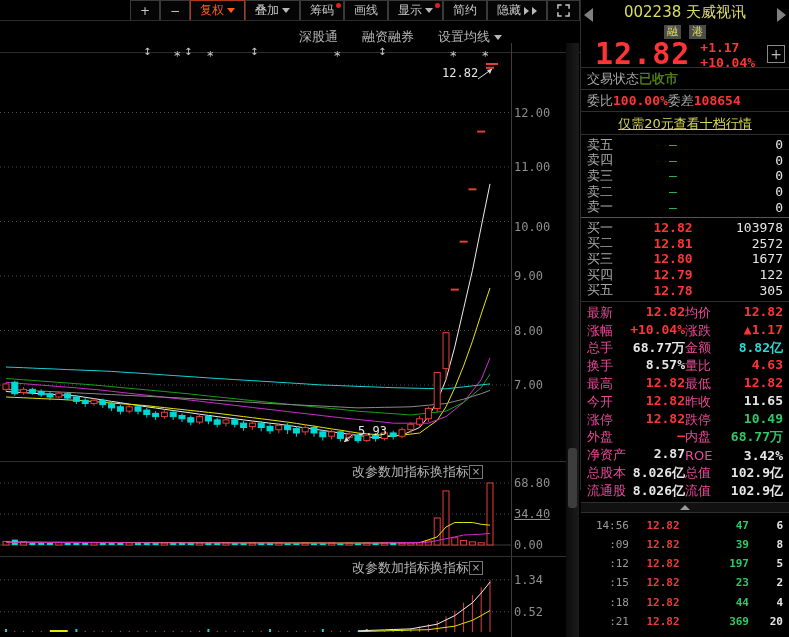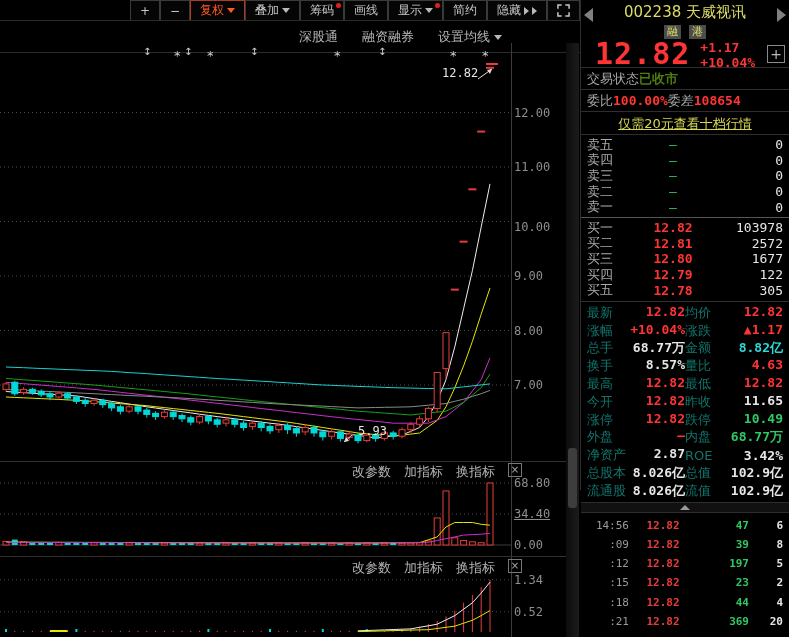--- a/index.html
+++ b/index.html
@@ -30,21 +30,21 @@
   svg.plot { position:absolute; left:0; display:block; }
   #main-svg { top:43px; } #vol-svg { top:461px; } #ind-svg { top:557px; }
   .vline-axis { position:absolute; left:511px; top:43px; width:1px; height:594px; background:#3c3c3c; }
   .hsep { position:absolute; left:0; width:566px; height:1px; background:#303030; }
   .axis-label { position:absolute; left:514px; width:52px; text-align:left; font-size:12px;
     color:#8e8e8e; font-family:"DejaVu Sans Mono", monospace; }
   .marker { position:absolute; top:46px; font-size:10px; color:#cfcfcf; }
   .marker.star { font-size:13px; top:48px; }
   .chart-label { position:absolute; color:#e6e6e6; font-size:12px;
     font-family:"DejaVu Sans Mono", monospace; }
-  .panel-hdr { position:absolute; display:flex; gap:13px;
+  .panel-hdr { position:absolute; display:flex; align-items:center; 
     font-size:13px; color:#b5b5b5; }
   .panel-link { cursor:pointer; }
   .closebox { width:14px; height:14px; border:1px solid #777; color:#aaa; font-size:10px;
     line-height:12px; text-align:center; cursor:pointer; }
   #scrollcol { position:absolute; left:566px; top:43px; width:13px; height:594px;
     background:linear-gradient(90deg,#0c0c0c,#1c1c1c); }
   #scrollhandle { position:absolute; left:2px; top:405px; width:9px; height:60px;
     background:#3d3d3d; border-radius:3px; }
 
   
@@ -70,21 +70,21 @@
     border-bottom:1px solid #2e2e2e; color:#d8d855; text-decoration:underline; cursor:pointer; font-size:13px; }
   #orderbook { border-bottom:1px solid #2e2e2e; padding:2px 0 3px 0; }
   .ob-row { display:flex; height:15.6px; align-items:center; padding:0 6px; font-size:13px; }
   .ob-row .lbl { width:38px; color:#a9a9a9; }
   .ob-row .prc { flex:1; text-align:center; }
   .ob-row .vol { width:62px; text-align:right; color:#e6e6e6; }
   #ob-divider { height:1px; background:#555; margin:2px 0; }
   #stats { padding:2px 0; border-bottom:1px solid #2e2e2e; }
   .st-row { display:flex; height:17.8px; align-items:center; padding:0 6px; font-size:13px; }
   .st-cell { display:flex; width:50%; justify-content:space-between; }
-  .st-cell .lbl { color:#0f766e; white-space:nowrap; }
+  .st-cell .lbl { color:#ec4899; white-space:nowrap; }
   .st-cell .val { font-weight:bold; }
   #collapse { height:10px; background:#111; display:flex; align-items:center; justify-content:center;
     cursor:pointer; border-bottom:1px solid #2e2e2e; }
   #collapse i { width:0; height:0; border-left:5px solid transparent; border-right:5px solid transparent;
     border-bottom:5px solid #999; }
   #ticks { padding-top:3px; }
   .tk-row { display:flex; height:19.2px; align-items:center; padding:0 6px; font-size:11px; font-weight:bold; }
   .tk-time { width:42px; text-align:right; color:#9a9a9a; font-weight:normal; }
   .tk-prc { flex:1; text-align:center; }
   .tk-vol { width:52px; text-align:right; }

